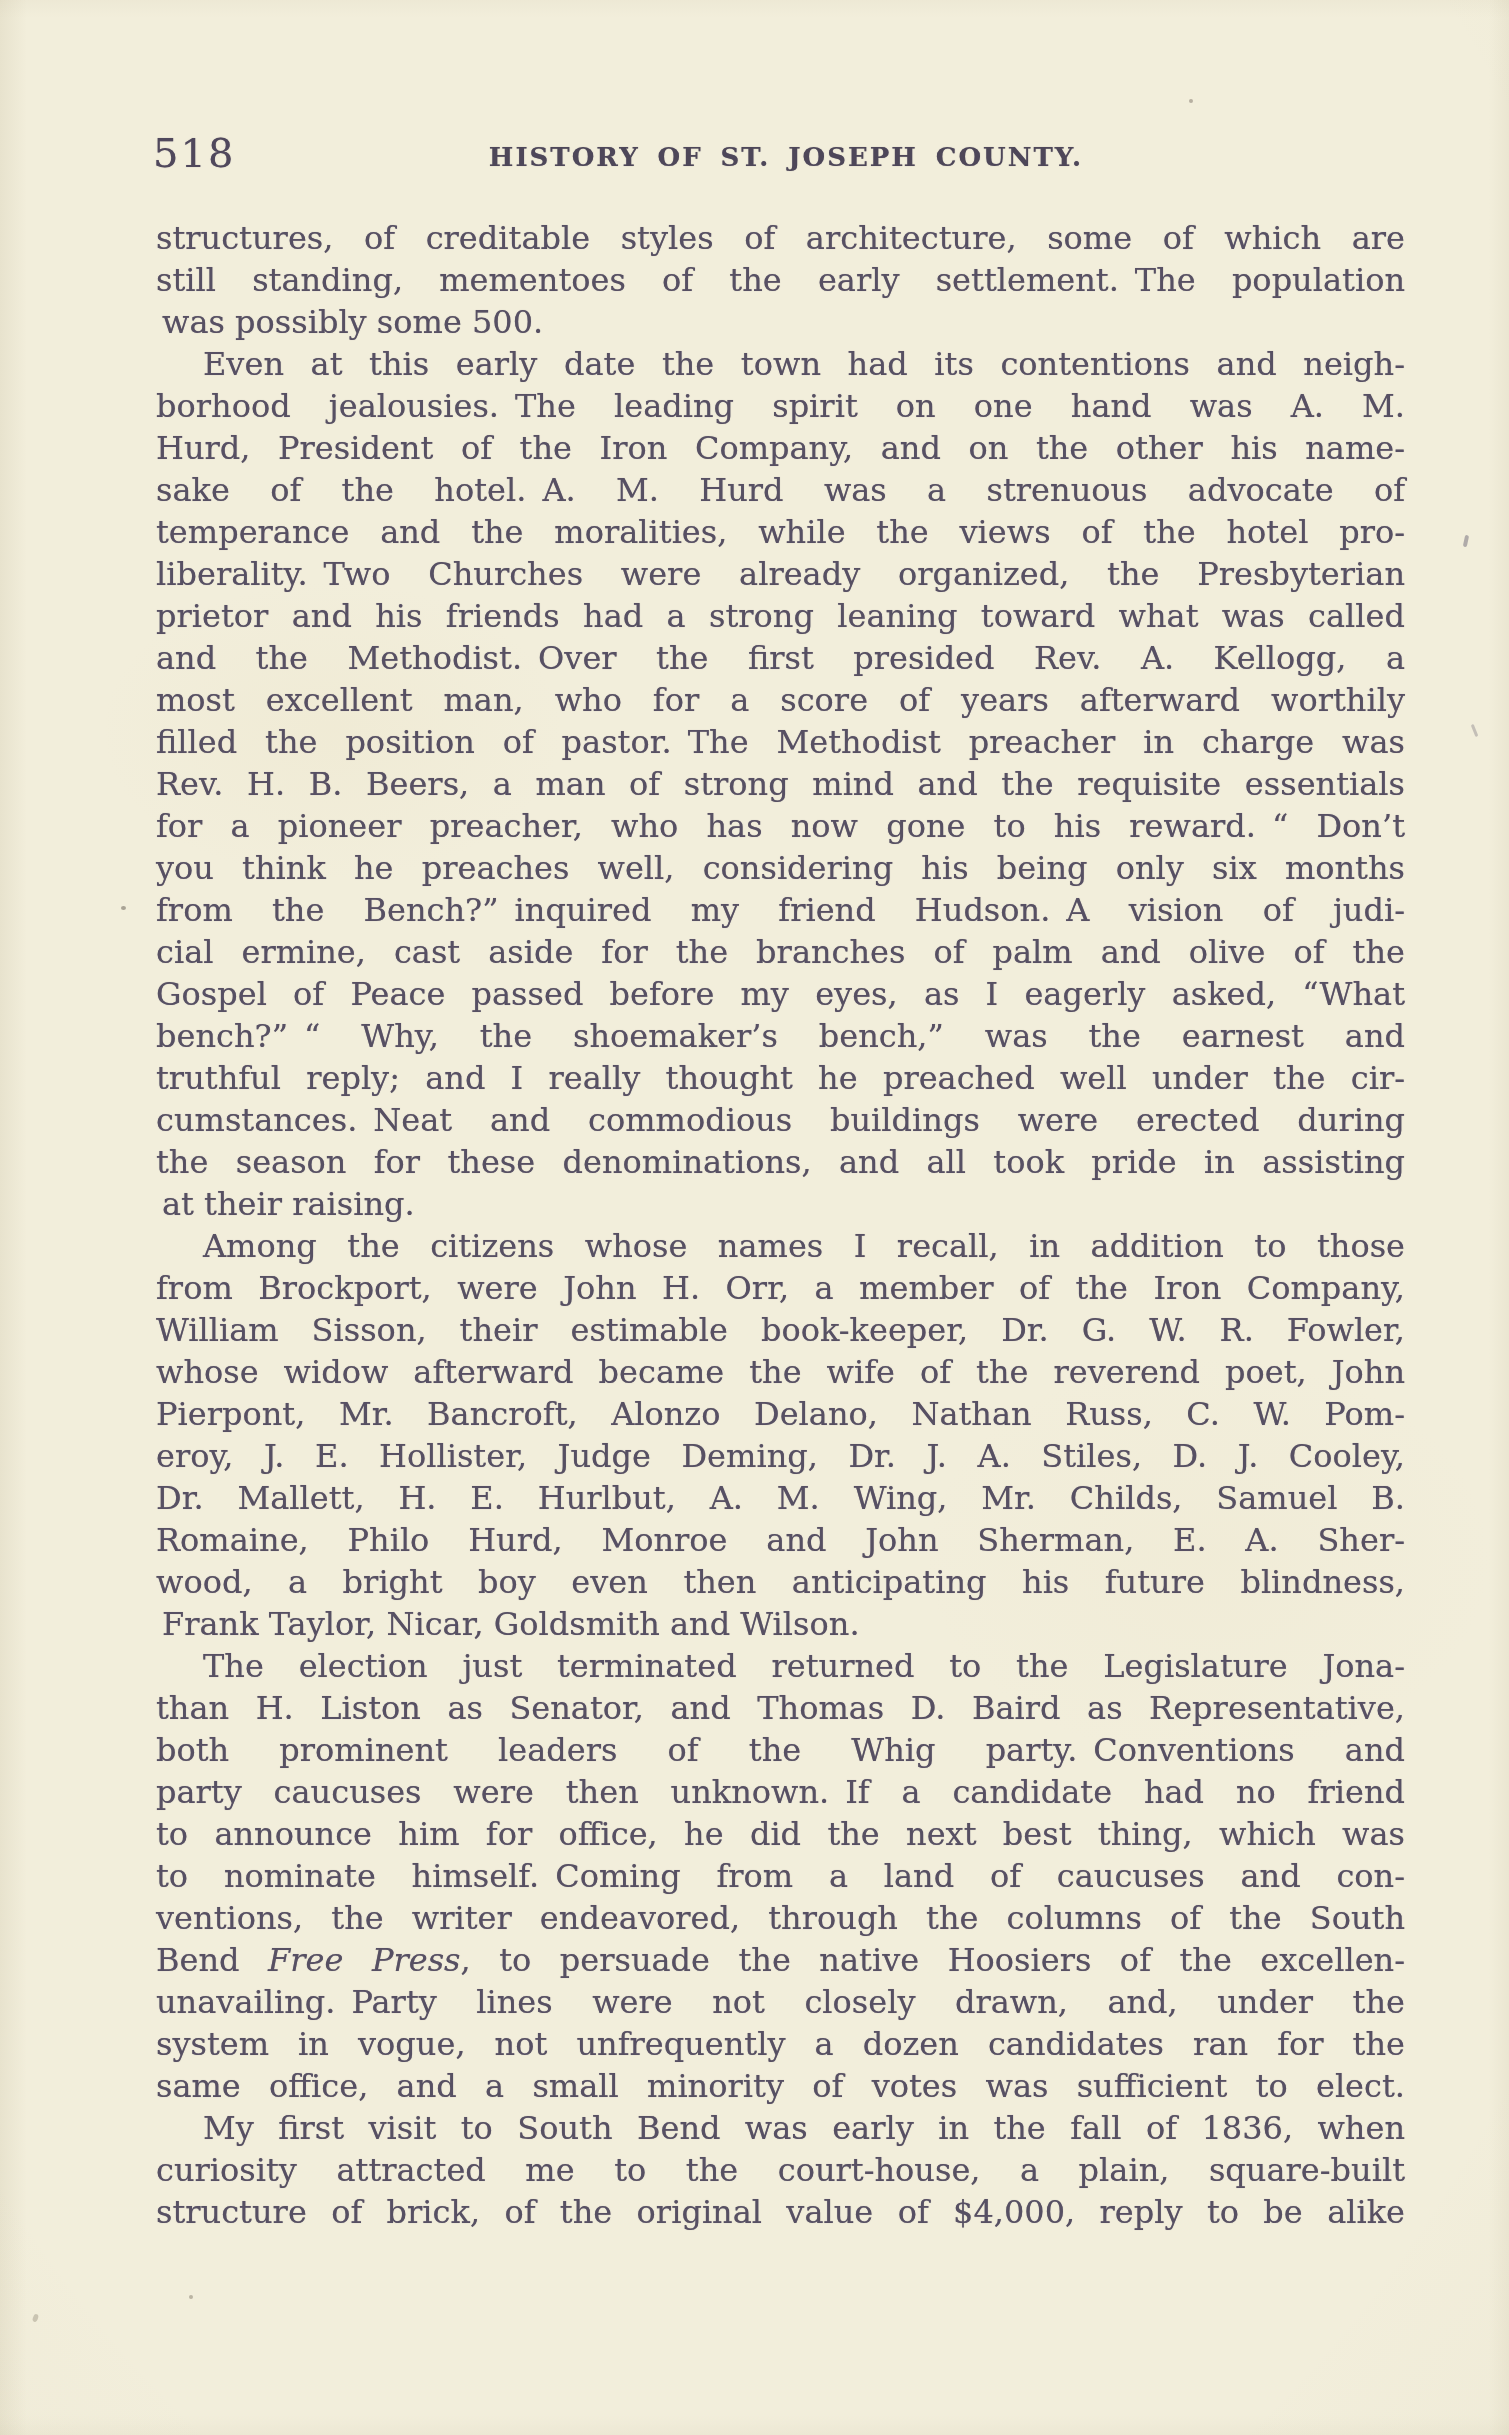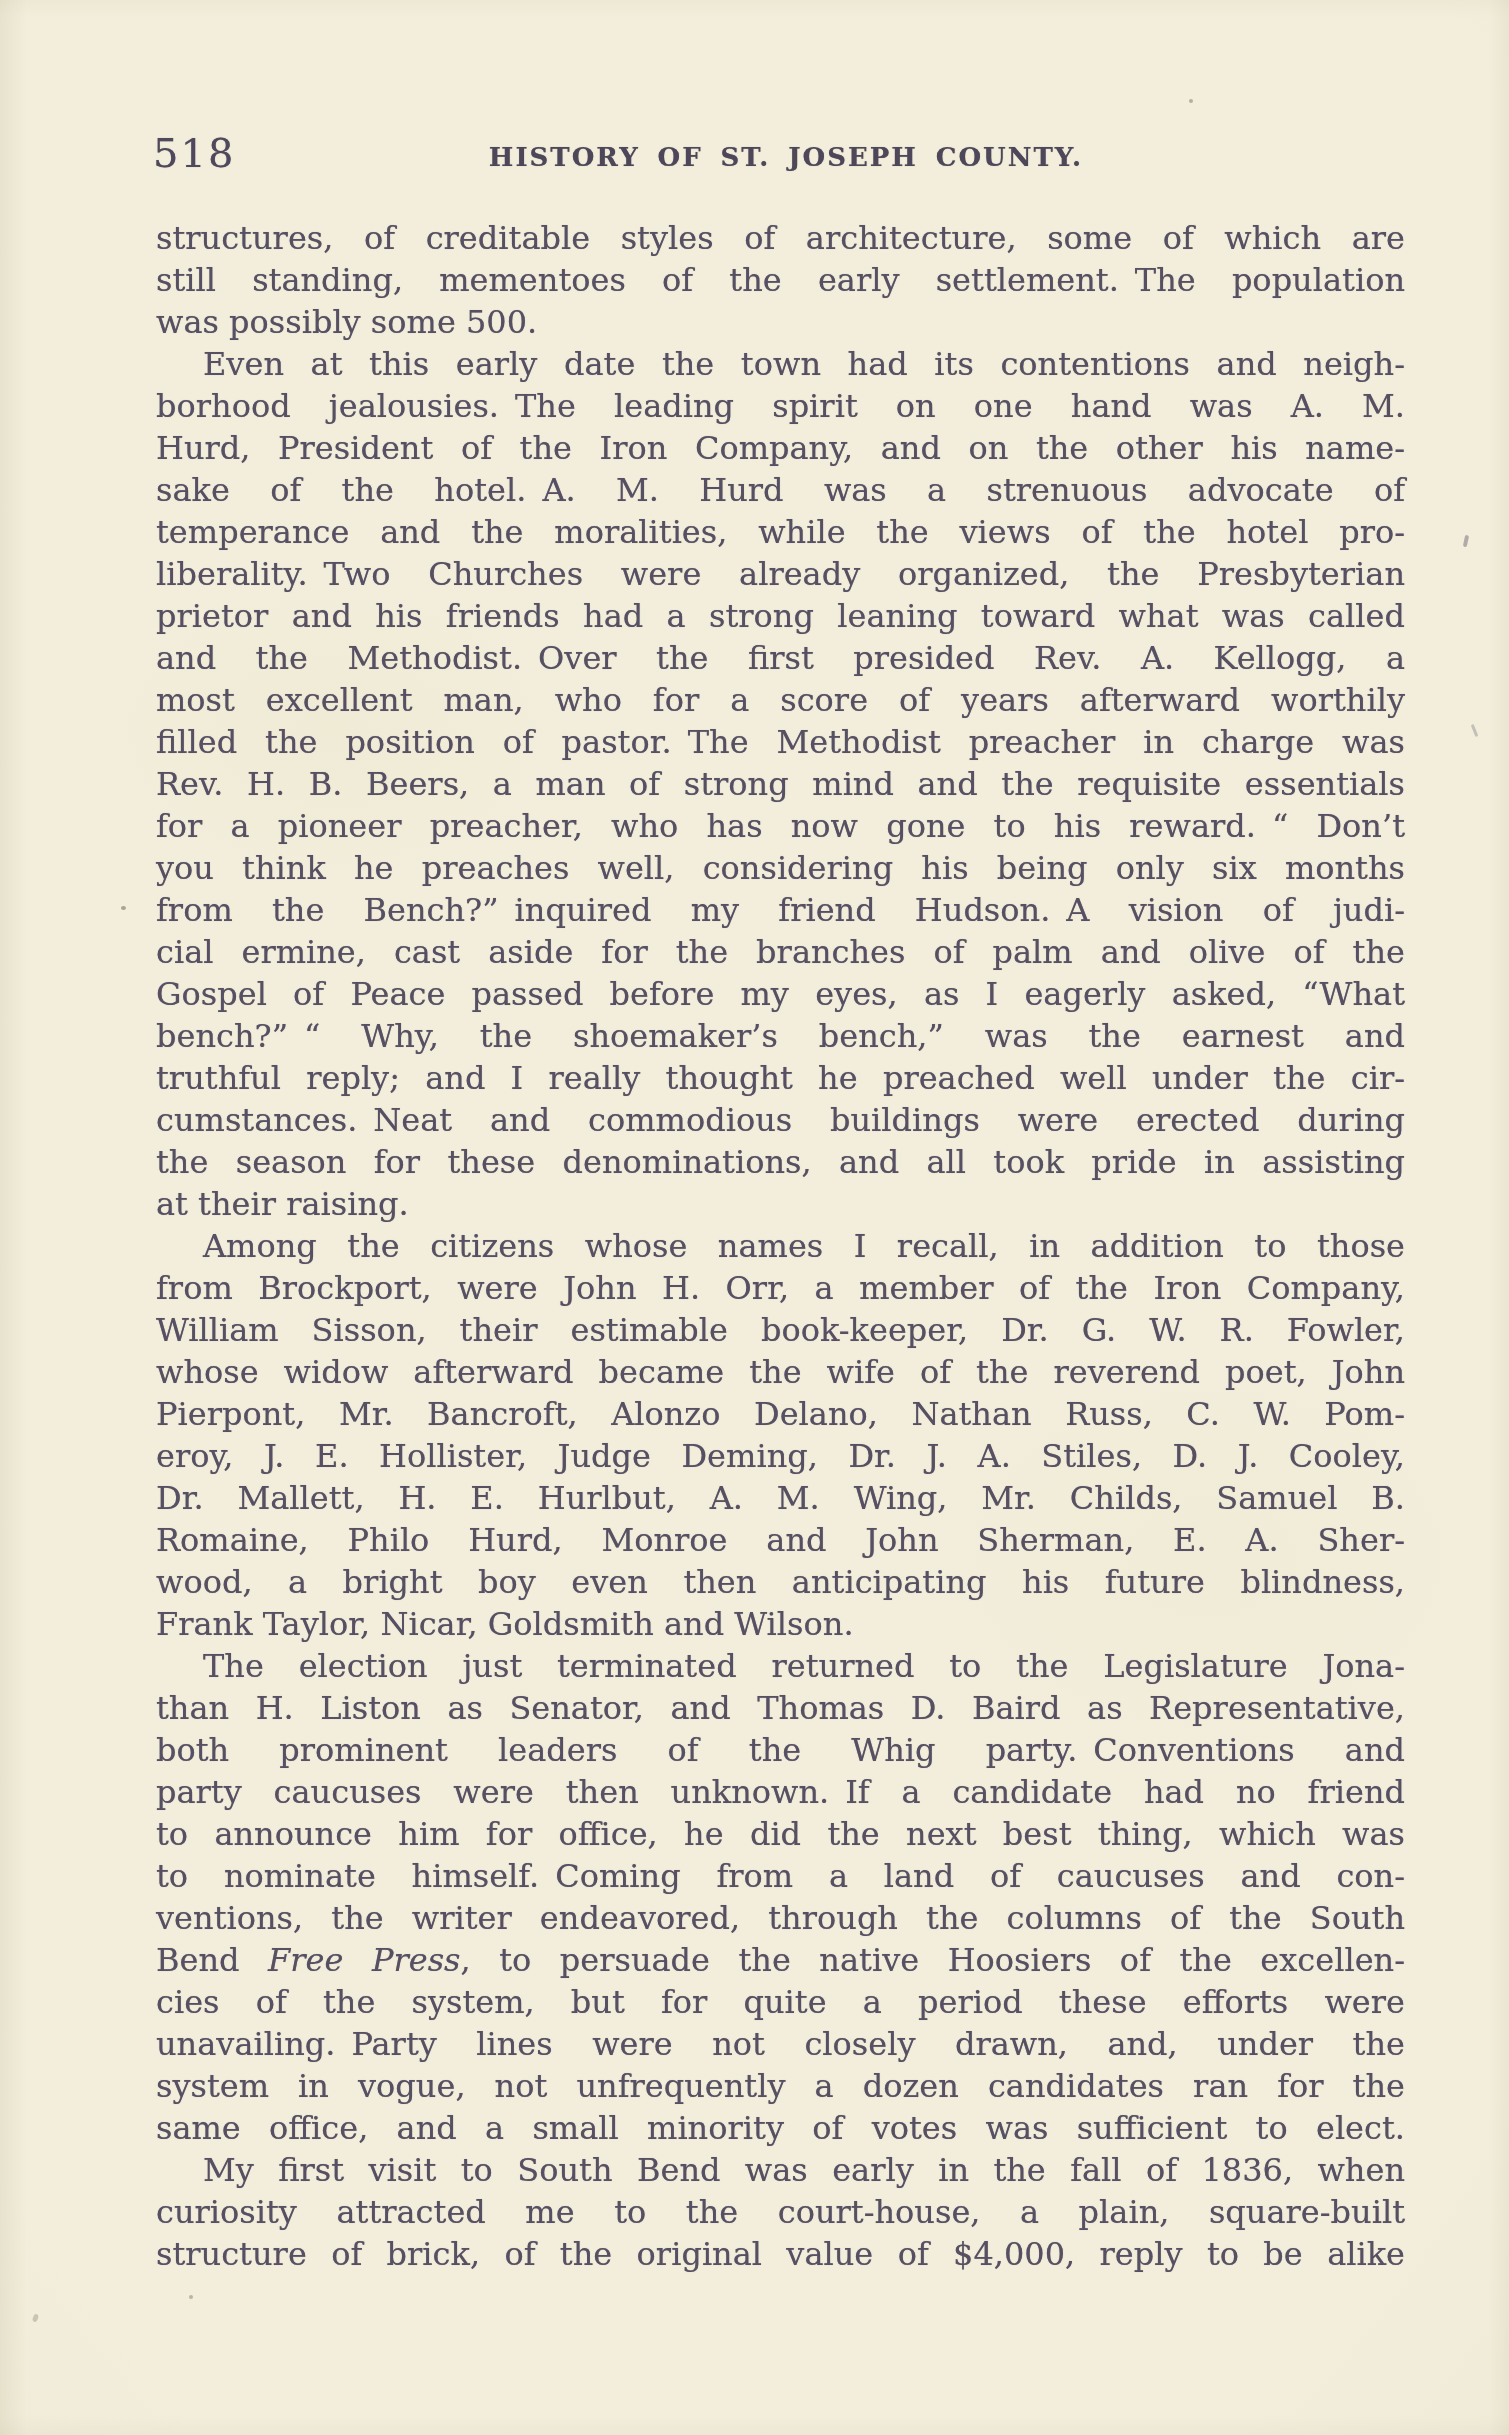--- a/index.html
+++ b/index.html
@@ -58,21 +58,21 @@
     font-size: 32px;
     text-shadow: 0 0 0.7px rgba(87,80,99,0.6);
   }
   .line {
     height: 42px;
     line-height: 42px;
     text-align: justify;
     text-align-last: justify;
   }
   .line.indent { text-indent: 47px; }
-  .line.endline { text-align-last: left; }
+  .line.endline { text-align-last: left; margin-left: 6px; }
   
   .speck { position: absolute; pointer-events: none; }
   .sp1 { left: 1189px; top: 99px; width: 3.9px; height: 3.9px; border-radius: 50%; background: rgba(110,100,90,0.45); }
   .sp2 { left: 121px; top: 906px; width: 4.9px; height: 3.9px; border-radius: 50%; background: rgba(95,88,80,0.5); }
   .sp3 { left: 189px; top: 2295px; width: 3.9px; height: 3.9px; border-radius: 50%; background: rgba(120,110,95,0.45); }
   .sp4 { left: 33px; top: 2314px; width: 4.9px; height: 7.8px; border-radius: 50% 50% 60% 40%; transform: rotate(18deg); background: rgba(130,120,102,0.35); }
   .sp5 { left: 1464px; top: 535px; width: 3.9px; height: 11.7px; border-radius: 2px; transform: rotate(12deg); background: rgba(95,88,108,0.45); }
   .sp6 { left: 1473px; top: 724px; width: 2.9px; height: 12.7px; border-radius: 2px; transform: rotate(-22deg); background: rgba(100,92,110,0.32); }
 </style>
 </head>
@@ -117,21 +117,20 @@
       <div class="line">wood, a bright boy even then anticipating his future blindness,</div>
       <div class="line endline">Frank Taylor, Nicar, Goldsmith and Wilson.</div>
       <div class="line indent">The election just terminated returned to the Legislature Jona-</div>
       <div class="line">than H. Liston as Senator, and Thomas D. Baird as Representative,</div>
       <div class="line">both prominent leaders of the Whig party. Conventions and</div>
       <div class="line">party caucuses were then unknown. If a candidate had no friend</div>
       <div class="line">to announce him for office, he did the next best thing, which was</div>
       <div class="line">to nominate himself. Coming from a land of caucuses and con-</div>
       <div class="line">ventions, the writer endeavored, through the columns of the South</div>
       <div class="line">Bend <i>Free Press</i>, to persuade the native Hoosiers of the excellen-</div>
-      <div class="line">cies of the system, but for quite a period these efforts were</div>
       <div class="line">unavailing. Party lines were not closely drawn, and, under the</div>
       <div class="line">system in vogue, not unfrequently a dozen candidates ran for the</div>
       <div class="line">same office, and a small minority of votes was sufficient to elect.</div>
       <div class="line indent">My first visit to South Bend was early in the fall of 1836, when</div>
       <div class="line">curiosity attracted me to the court-house, a plain, square-built</div>
       <div class="line">structure of brick, of the original value of $4,000, reply to be alike</div>
     </div>
   <div class="speck sp1"></div>
   <div class="speck sp2"></div>
   <div class="speck sp3"></div>

